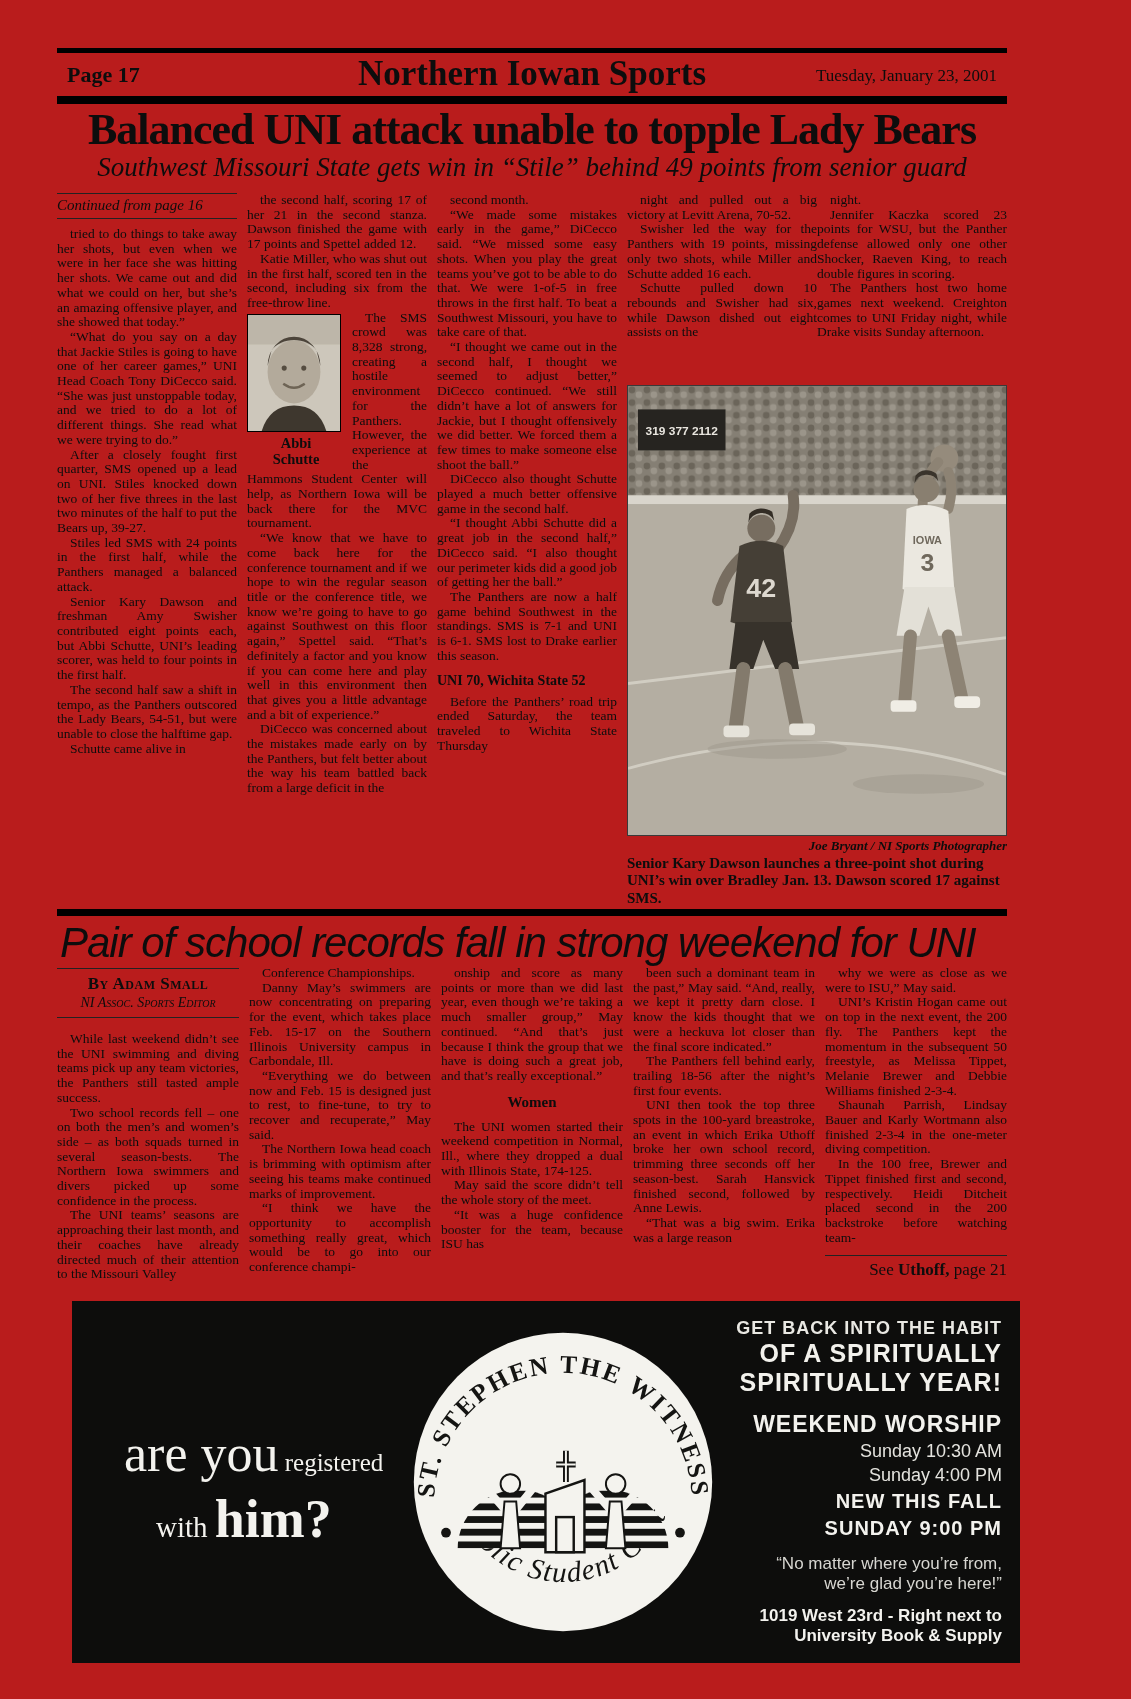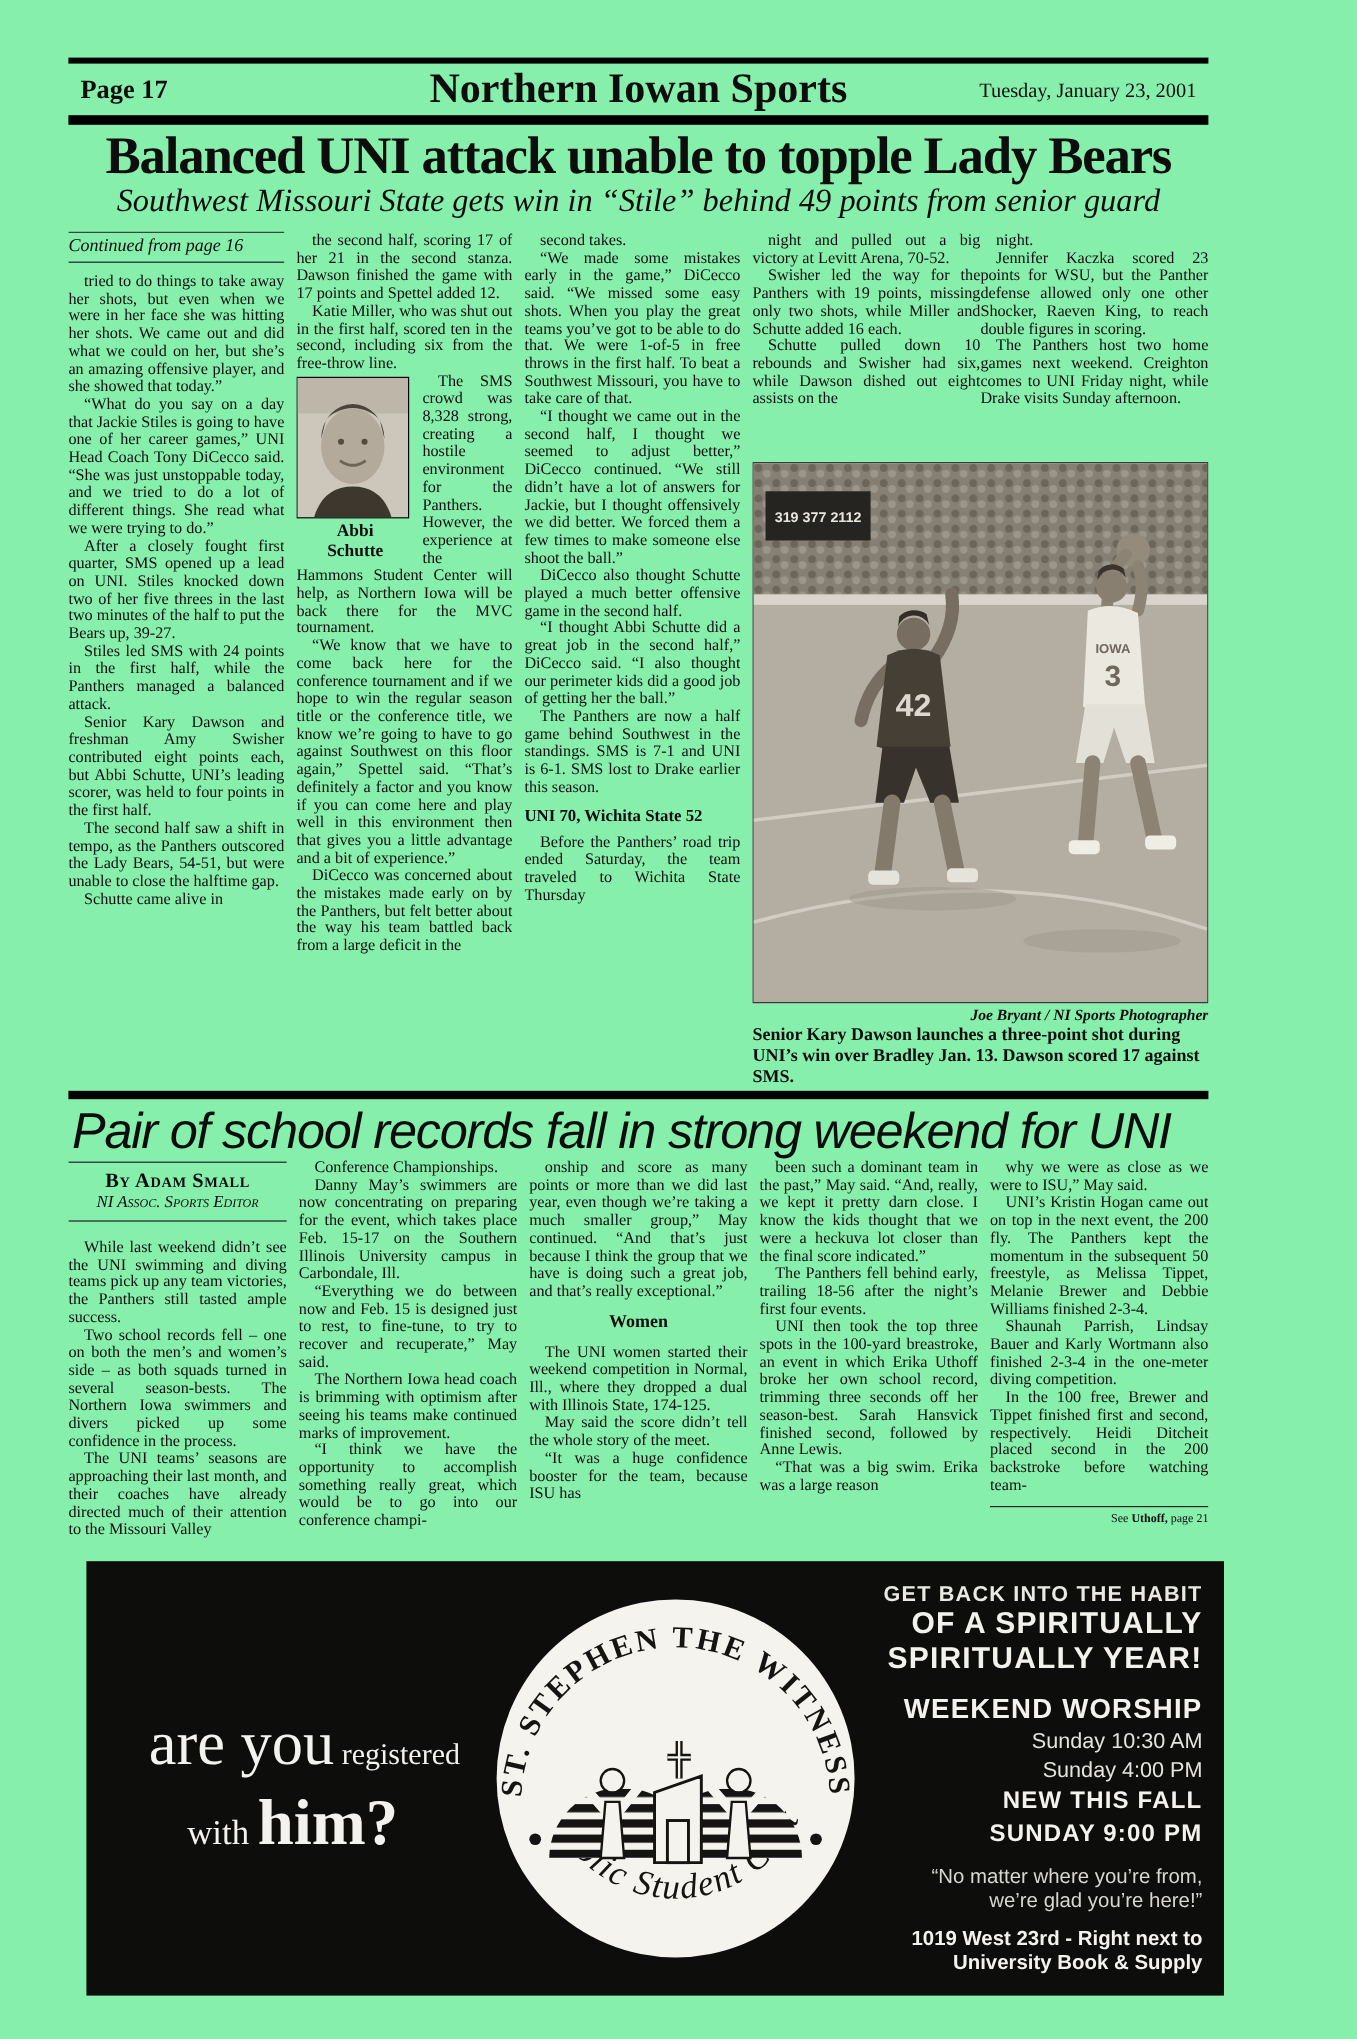--- a/index.html
+++ b/index.html
@@ -1,19 +1,19 @@
 <!DOCTYPE html>
 <html><head>
 <meta charset="utf-8">
 <style>
   * { box-sizing: border-box; }
   html,body { margin:0; padding:0; background:#8a8a8a; }
   .page {
     position:relative; width:1131px; height:1699px;
-    background:#86efac; color:#0d0d0d;
+    background:#b91c1c; color:#0d0d0d;
     font-family:"Liberation Serif","DejaVu Serif",serif;
     overflow:hidden; margin:0 auto;
   }
   .abs { position:absolute; }
 
   
   .rule-top   { left:57px; top:48px;  width:950px; height:5px; background:#000; }
   .masthead   { left:57px; top:54px;  width:950px; height:40px; }
   .pagenum    { position:absolute; left:10px;  top:8px;  font-size:22px; font-weight:bold; }
   .mast-title { position:absolute; left:0; right:0; top:0; text-align:center; font-size:35px; font-weight:bold; margin:0; }
@@ -60,21 +60,21 @@
   .art2 .col { height:328px; }
 
   .byline { text-align:center; border-top:1.5px solid #222; border-bottom:1.5px solid #222;
             padding:5px 0 6px; margin:2px 0 14px; }
   .byline-name { font-variant:small-caps; font-weight:bold; font-size:17px; letter-spacing:.5px; }
   .byline-role { font-variant:small-caps; font-style:italic; font-size:14px; margin-top:1px; }
 
   .women-subhead { text-align:center; font-weight:bold; font-size:15px; margin:10px 0 9px; }
 
   .see-note { margin-top:10px; border-top:1px solid #222; padding-top:4px;
-              text-align:right; font-size:10px; }
+              text-align:right; font-size:17px; }
   .see-note .nm { font-weight:bold; }
 
   
   .ad { left:72px; top:1301px; width:948px; height:362px; background:#0d0d0c; color:#f3f2ee;
         display:flex; align-items:center; padding:14px 18px; gap:6px; }
   .ad-left { flex:1.12 1 0; line-height:1; }
   .ad-l1 .s-sm  { font-size:25px; }
   .ad-l1 .s-big { font-size:60px; letter-spacing:-1px; }
   .ad-l1 .s-md  { font-size:30px; }
   .ad-l2 { margin:10px 0 0 34px; }
@@ -142,21 +142,21 @@
           <div>Abbi</div>
           <div>Schutte</div>
         </div>
       </div>
       <p class="b">The SMS crowd was 8,328 strong, creating a hostile environment for the Panthers. However, the experience at the Hammons Student Center will help, as Northern Iowa will be back there for the MVC tournament.</p>
       <p class="b">“We know that we have to come back here for the conference tournament and if we hope to win the regular season title or the conference title, we know we’re going to have to go against Southwest on this floor again,” Spettel said. “That’s definitely a factor and you know if you can come here and play well in this environment then that gives you a little advantage and a bit of experience.”</p>
       <p class="b">DiCecco was concerned about the mistakes made early on by the Panthers, but felt better about the way his team battled back from a large deficit in the</p>
     </div>
 
     <div class="col">
-      <p class="b">second takes.</p>
+      <p class="b">second month.</p>
       <p class="b">“We made some mistakes early in the game,” DiCecco said. “We missed some easy shots. When you play the great teams you’ve got to be able to do that. We were 1-of-5 in free throws in the first half. To beat a Southwest Missouri, you have to take care of that.</p>
       <p class="b">“I thought we came out in the second half, I thought we seemed to adjust better,” DiCecco continued. “We still didn’t have a lot of answers for Jackie, but I thought offensively we did better. We forced them a few times to make someone else shoot the ball.”</p>
       <p class="b">DiCecco also thought Schutte played a much better offensive game in the second half.</p>
       <p class="b">“I thought Abbi Schutte did a great job in the second half,” DiCecco said. “I also thought our perimeter kids did a good job of getting her the ball.”</p>
       <p class="b">The Panthers are now a half game behind Southwest in the standings. SMS is 7-1 and UNI is 6-1. SMS lost to Drake earlier this season.</p>
       <div class="subhead-inline">UNI 70, Wichita State 52</div>
       <p class="b">Before the Panthers’ road trip ended Saturday, the team traveled to Wichita State Thursday</p>
     </div>
 
     <div class="col-double">

